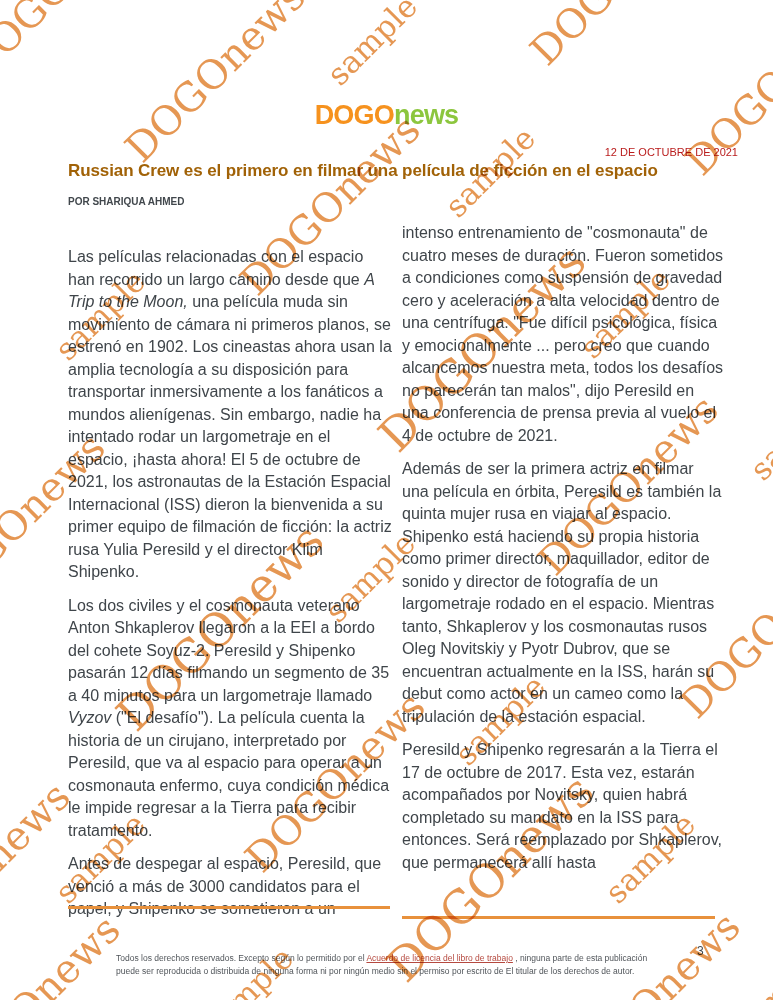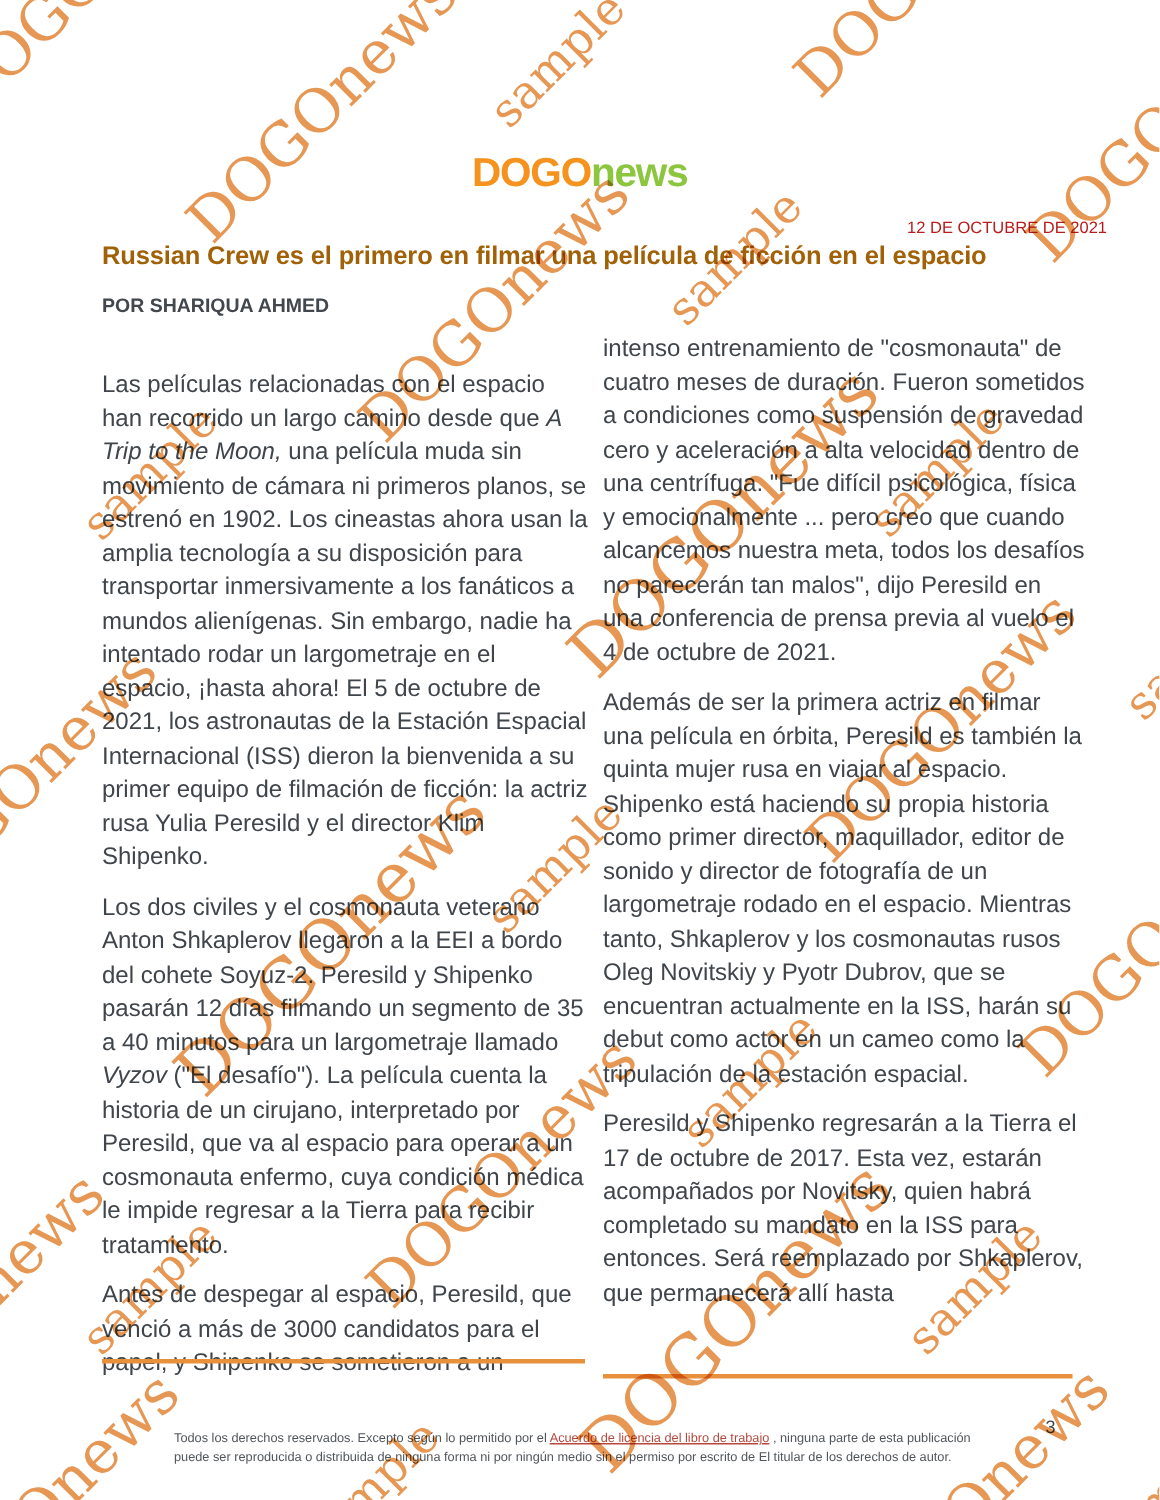--- a/index.html
+++ b/index.html
@@ -9,21 +9,21 @@
   }
   
   .logo{position:absolute;top:100px;left:0;width:100%;text-align:center;
         font-weight:bold;font-size:27px;letter-spacing:-0.8px;}
   .logo .p1{color:#f6921e;}
   .logo .p2{color:#8cc63e;}
   
   .header{position:absolute;left:68px;top:146px;width:670px;}
   .date{font-size:11px;margin:0 0 3px 0;color:#b91c1c;text-align:right;}
   .title{font-size:17px;font-weight:bold;color:#a16207;margin:0;white-space:nowrap;letter-spacing:-0.1px;}
-  .byline{font-size:13px;font-weight:bold;margin:15px 0 0 0;color:#41474c;}
+  .byline{font-size:10px;font-weight:bold;margin:15px 0 0 0;color:#41474c;}
   
   .col{position:absolute;font-size:16px;line-height:22.5px;color:#3f454a;text-align:left;}
   .col-left{left:68px;top:246px;width:324px;}
   .col-right{left:402px;top:222px;width:322px;}
   .col p{margin:0 0 11px 0;}
   .col em{font-style:italic;}
   
   .rule{position:absolute;height:3px;background:#e8913c;}
   .rule-left{left:68px;top:906px;width:322px;}
   .rule-right{left:402px;top:916px;width:313px;}

